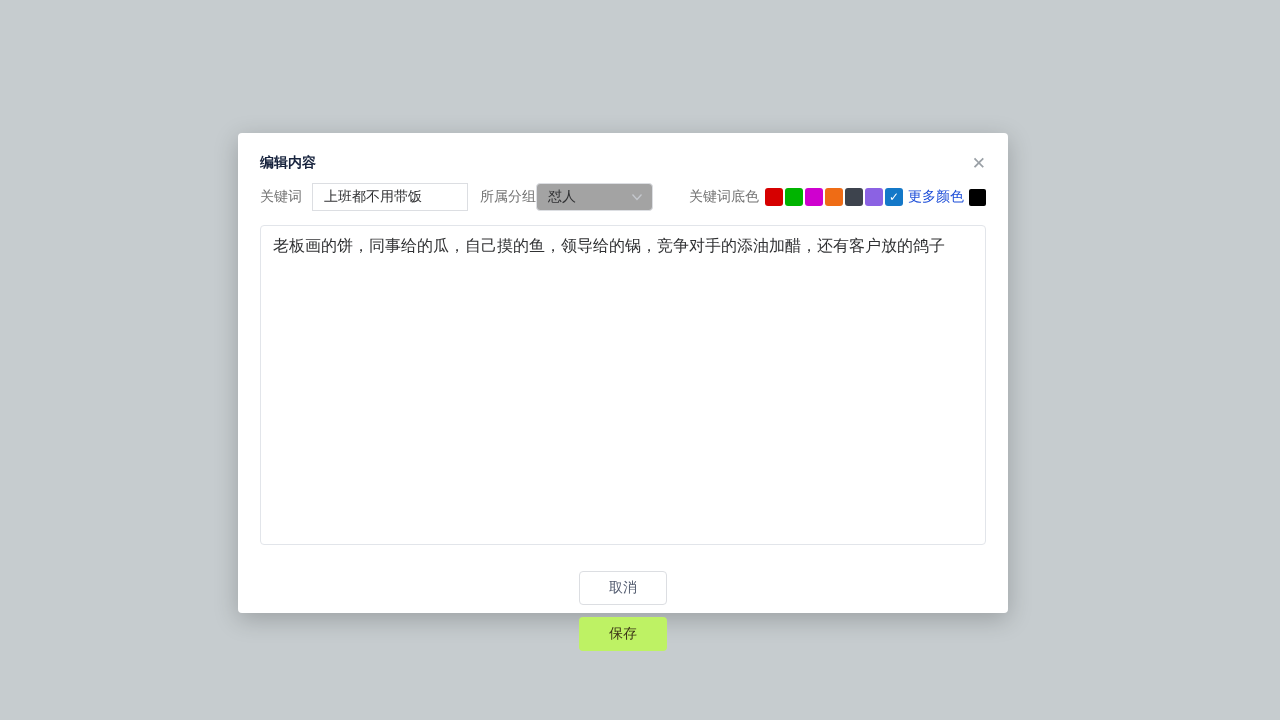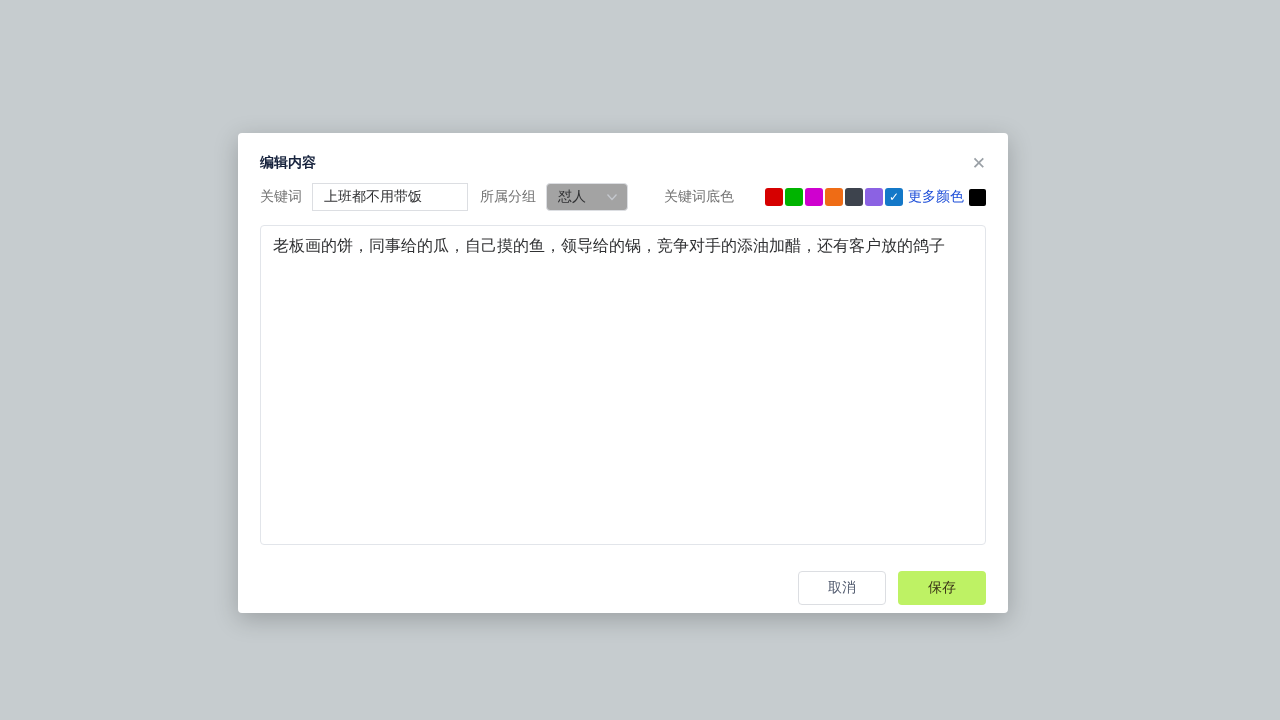--- a/index.html
+++ b/index.html
@@ -26,50 +26,50 @@
     background:none; border:none; font-family:inherit;
   }
   .form-row { display:flex; align-items:center; margin-top:11px; height:28px; }
   .field-label { font-size:14px; color:#737373; white-space:nowrap; }
   .lbl-keyword { margin-right:10px; }
   .keyword-input {
     width:156px; height:28px; border:1px solid #dcdee2; border-radius:0;
     padding:0 11px; font-size:14px; color:#303133; outline:none;
     font-family:inherit;
   }
-  .lbl-group { margin-left:12px; margin-right:10px; }
+  .lbl-group { margin-left:12px; }
   .group-select {
     width:136px; height:28px; border:1px solid #dcdee2; border-radius:4px;
     display:flex; align-items:center; justify-content:space-between;
     padding:0 8px 0 11px; font-size:14px; color:#303133; cursor:pointer;
     background:#a3a3a3;
   }
   .chevron { width:14px; height:14px; display:block; }
-  .lbl-color { margin-left:36px; margin-right:31px; }
+  .lbl-color { margin-left:36px; margin-right:6px; }
   .swatch-row { display:flex; align-items:center; gap:2px; }
   .swatch {
     width:18px; height:18px; border-radius:3px; cursor:pointer;
     display:flex; align-items:center; justify-content:center; flex:0 0 auto;
   }
   .swatch .check { color:#fff; font-size:12px; font-weight:bold; line-height:1; }
   .more-colors-label { font-size:14px; color:#1d4ed8; margin-left:5px; white-space:nowrap; }
   .custom-swatch {
     width:17px; height:17px; border-radius:2px; margin-left:5px; cursor:pointer;
     flex:0 0 auto;
   }
   .content-area { margin-top:14px; }
   .content-textarea {
     width:726px; height:320px; resize:none; outline:none;
     border:1px solid #e2e5ea; border-radius:4px;
     padding:8px 12px; font-size:16px; line-height:1.5; color:#303133;
     font-family:inherit; display:block;
   }
   .modal-footer {
     display:flex; justify-content:flex-end; align-items:center;
-    gap:12px; margin-top:26px;
+    gap:12px; margin-top:26px;flex-direction:column;
   }
   .btn {
     height:34px; min-width:88px; border-radius:4px; font-size:14px;
     cursor:pointer; font-family:inherit; padding:0 26px;
   }
   .btn-cancel { background:#ffffff; border:1px solid #dcdee2; color:#515a6e; }
   .btn-save { border:none; color:#3b3417; font-weight:normal; }
 </style>
 </head>
 <body style="background: rgb(198, 204, 207);">

